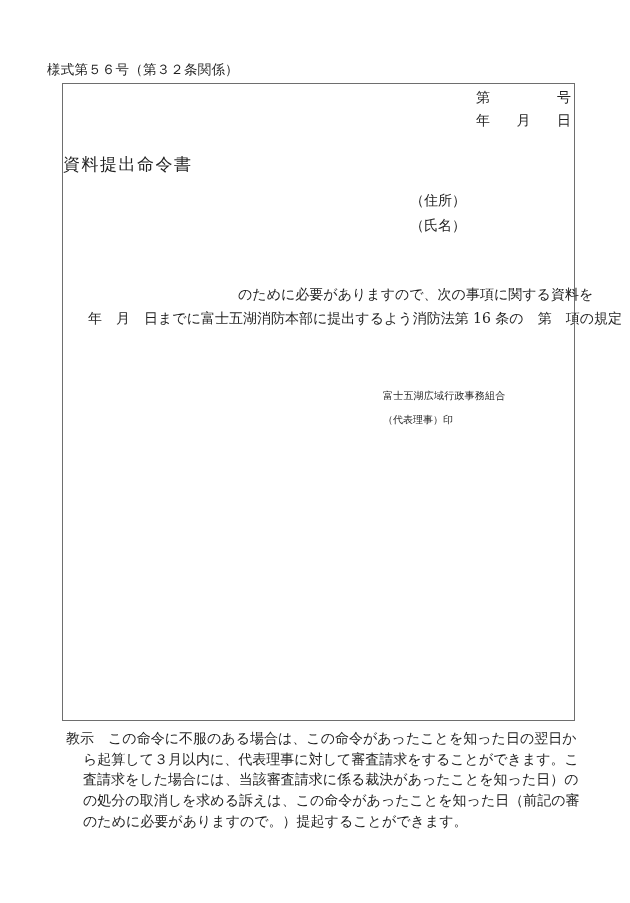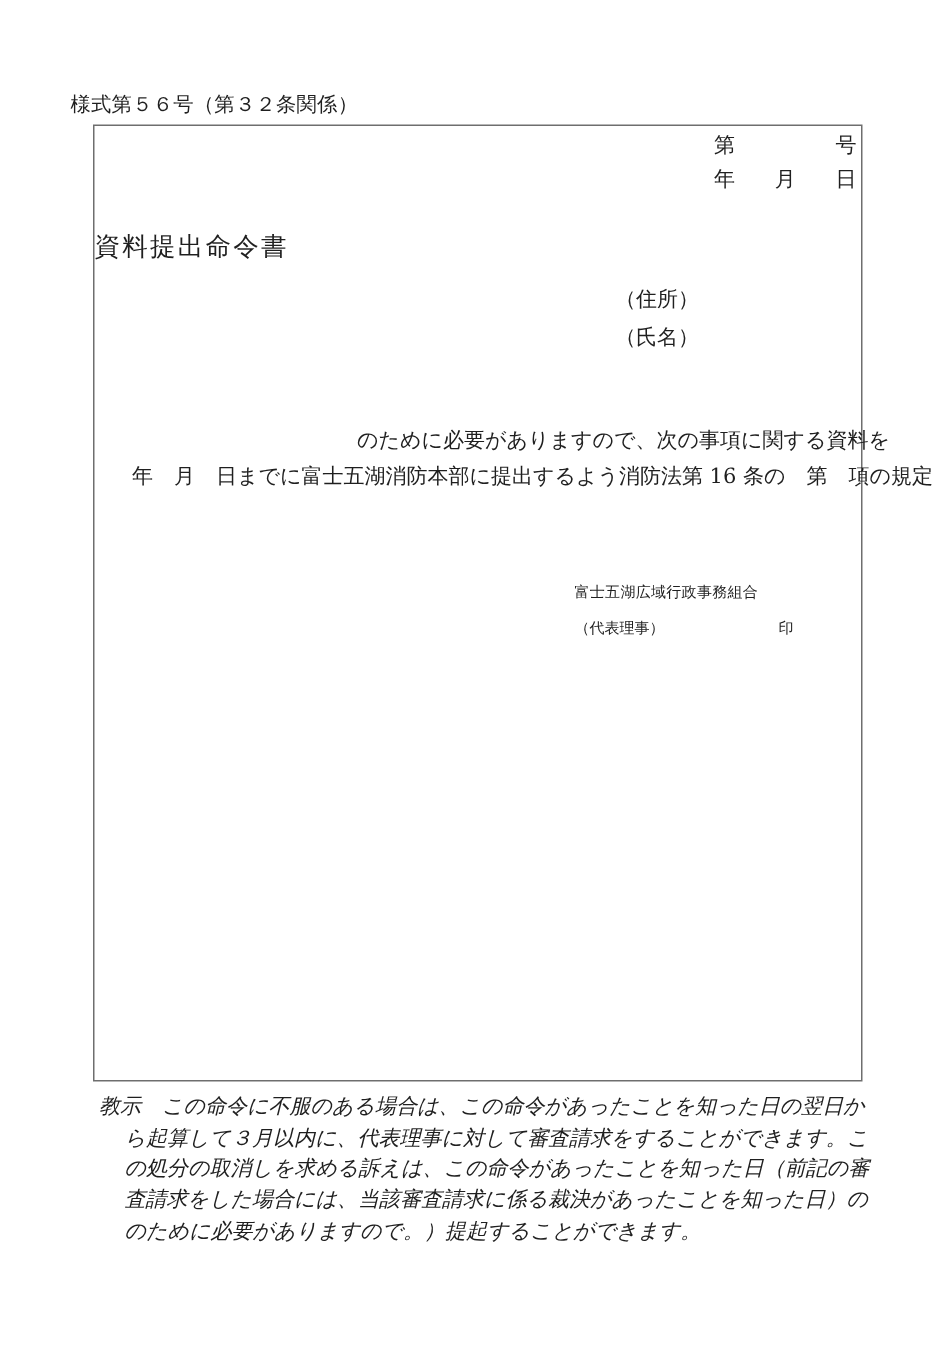--- a/index.html
+++ b/index.html
@@ -45,27 +45,27 @@
     font-size: 14px; line-height: 24px;
   }
   .body-line { white-space: pre; margin-left: 21px; }
   .body-line:first-child { padding-left: 150px; }
 
   .issuer {
     position: absolute; left: 320px; top: 300px; width: 172px;
     font-size: 10px; line-height: 24px;
   }
   .issuer-org { white-space: pre; letter-spacing: 0.2px; }
-  .issuer-role-line { display: flex; justify-content: space-between; padding-right: 26px; }
+  .issuer-role-line { display: flex; justify-content: flex-start; padding-right: 26px; }
 
   .notice {
     position: absolute; left: 66px; top: 728px; width: 508px;
     font-size: 14px; line-height: 20.7px;
   }
-  .notice-line { white-space: pre; padding-left: 17px; font-style: italic; }
+  .notice-line { white-space: pre; padding-left: 17px; }
   .notice-line:first-child { padding-left: 0; }
 </style>
 </head>
 <body>
 
 <div class="page">
 
   <div class="form-label">様式第５６号（第３２条関係）</div>
 
   <div class="doc-box">
@@ -100,18 +100,18 @@
         <span>（代表理事）</span>
         <span>印</span>
       </div>
     </div>
 
   </div>
 
   <div class="notice">
       <div class="notice-line">教示　この命令に不服のある場合は、この命令があったことを知った日の翌日か</div>
       <div class="notice-line">ら起算して３月以内に、代表理事に対して審査請求をすることができます。こ</div>
+      <div class="notice-line">査請求をした場合には、当該審査請求に係る裁決があったことを知った日）の</div>
       <div class="notice-line">の処分の取消しを求める訴えは、この命令があったことを知った日（前記の審</div>
-      <div class="notice-line">査請求をした場合には、当該審査請求に係る裁決があったことを知った日）の</div>
       <div class="notice-line">のために必要がありますので。）提起することができます。</div>
     </div>
 
 </div>
 
 </body></html>

